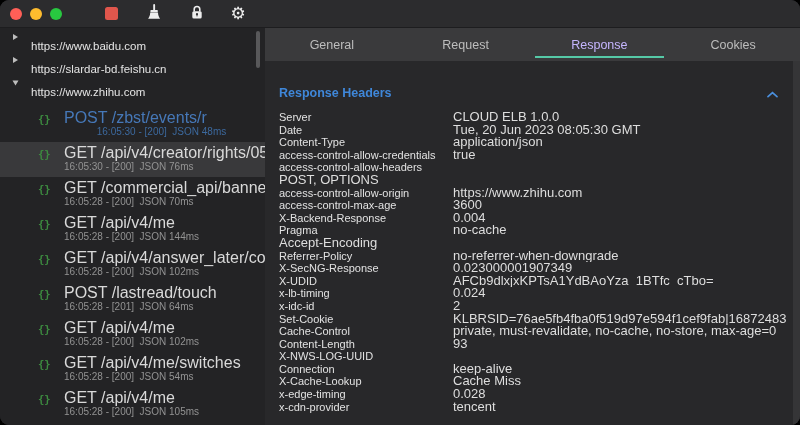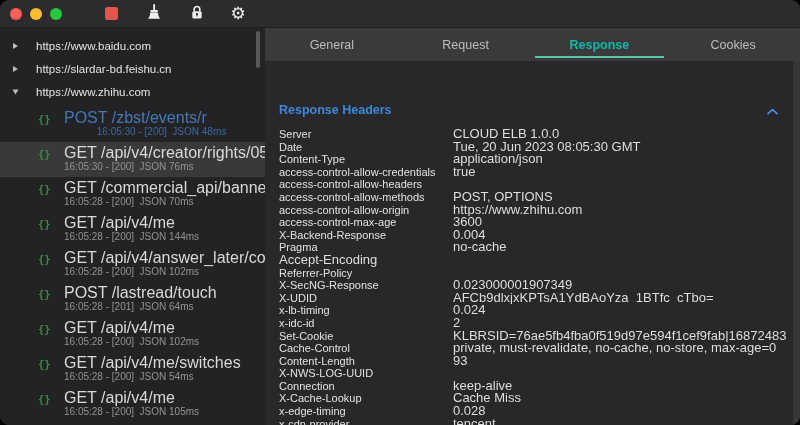--- a/index.html
+++ b/index.html
@@ -17,21 +17,21 @@
   .stop-square { width:13px; height:13px; border-radius:2.5px; background:var(--record-red); }
   .gear-glyph { color:#ededed; font-size:17px; line-height:17px; }
   .pos-stop { margin-left:38px; } .pos-broom { margin-left:21px; }
   .pos-lock { margin-left:21px; } .pos-gear { margin-left:19px; }
 
   .main { flex:1; display:flex; min-height:0; }
 
   
   .sidebar { width:265px; flex:0 0 265px; background:var(--sidebar-bg);
     padding-top:6px; position:relative; overflow:hidden; }
-  .domain-row { height:23px; display:flex; align-items:center; padding-left:13px; }
+  .domain-row { height:23px; display:flex; align-items:flex-start; padding-left:13px;flex-direction:column; }
   .tri { width:0; height:0; border-left:5px solid #bdbdbd; border-top:3.5px solid transparent;
     border-bottom:3.5px solid transparent; margin-right:0; flex:0 0 5px; }
   .domain-row.expanded .tri { transform:rotate(90deg); }
   .domain-label { color:#e4e4e4; font-size:11.5px; margin-left:18px; white-space:nowrap; }
   .req-list { margin-top:4px; }
   .req-item { height:35px; padding:4px 6px 0 64px; position:relative; white-space:nowrap; overflow:hidden; }
   .req-item.selected { background:var(--selected-bg); }
   .braces { position:absolute; left:38px; top:6px; color:var(--json-green);
     font-family:"DejaVu Sans Mono", monospace; font-size:10.5px; font-weight:bold; }
   .req-line1 { color:#d9d9d9; font-size:16px; line-height:14px; }
@@ -40,24 +40,24 @@
   .req-item.accent .req-line2 { color:#3c699e;text-align:center; }
   .side-scroll { position:absolute; right:5px; top:3px; width:4px; height:37px;
     border-radius:2px; background:#58585a; }
 
   
   .panel { flex:1; background:var(--panel-bg); display:flex; flex-direction:column;
     position:relative; min-width:0; }
   .tabbar { height:33px; flex:0 0 33px; background:var(--tabbar-bg); display:flex;justify-content:center; }
   .tab { flex:1; display:flex; align-items:center; justify-content:center;
     color:#bdbdbd; font-size:12.5px; position:relative; cursor:default; }
-  .tab.active { color:#14b8a6; font-weight:bold; }
+  .tab.active { color:#c4b5fd; font-weight:normal; }
   .tab.active::after { content:""; position:absolute; left:2px; right:2px; bottom:3px;
     height:2px; background:var(--teal); }
-  .content { flex:1; padding:1px 14px 0 14px; overflow:hidden; position:relative;margin-top:39px; }
+  .content { flex:1; padding:23px 14px 0 14px; overflow:hidden; position:relative; }
   .section-head { display:flex; align-items:center; justify-content:space-between;
     margin-bottom:9px; }
   .section-title { color:var(--accent-blue); font-size:12.5px; font-weight:bold; }
   .chev { margin-right:8px; }
   .hdr-rows { }
   .hdr-row { display:flex; line-height:12.6px; height:12.6px; white-space:nowrap; }
   .hdr-key { width:174px; flex:0 0 174px; color:#e2e2e2; font-size:11px; overflow:hidden; }
   .hdr-val { flex:1; color:#dedede; font-size:13px; overflow:hidden; }
   .body-section { margin-top:13px; }
   .panel-scroll { position:absolute; right:0; top:33px; bottom:0; width:7px;
@@ -232,21 +232,20 @@
     <span class="hdr-key">access-control-allow-credentials</span>
     <span class="hdr-val">true</span>
   </div>
 
   <div class="hdr-row">
     <span class="hdr-key">access-control-allow-headers</span>
     <span class="hdr-val"></span>
   </div>
 
   <div class="hdr-row">
-    <span class="hdr-key">access-control-allow-methods</span>
     <span class="hdr-val">POST, OPTIONS</span>
   </div>
 
   <div class="hdr-row">
     <span class="hdr-key">access-control-allow-origin</span>
     <span class="hdr-val">https://www.zhihu.com</span>
   </div>
 
   <div class="hdr-row">
     <span class="hdr-key">access-control-max-age</span>
@@ -262,20 +261,21 @@
     <span class="hdr-key">Pragma</span>
     <span class="hdr-val">no-cache</span>
   </div>
 
   <div class="hdr-row">
     <span class="hdr-val">Accept-Encoding</span>
   </div>
 
   <div class="hdr-row">
     <span class="hdr-key">Referrer-Policy</span>
+    <span class="hdr-val">no-referrer-when-downgrade</span>
   </div>
 
   <div class="hdr-row">
     <span class="hdr-key">X-SecNG-Response</span>
     <span class="hdr-val">0.023000001907349</span>
   </div>
 
   <div class="hdr-row">
     <span class="hdr-key">X-UDID</span>
     <span class="hdr-val">AFCb9dlxjxKPTsA1YdBAoYza_1BTfc_cTbo=</span>

